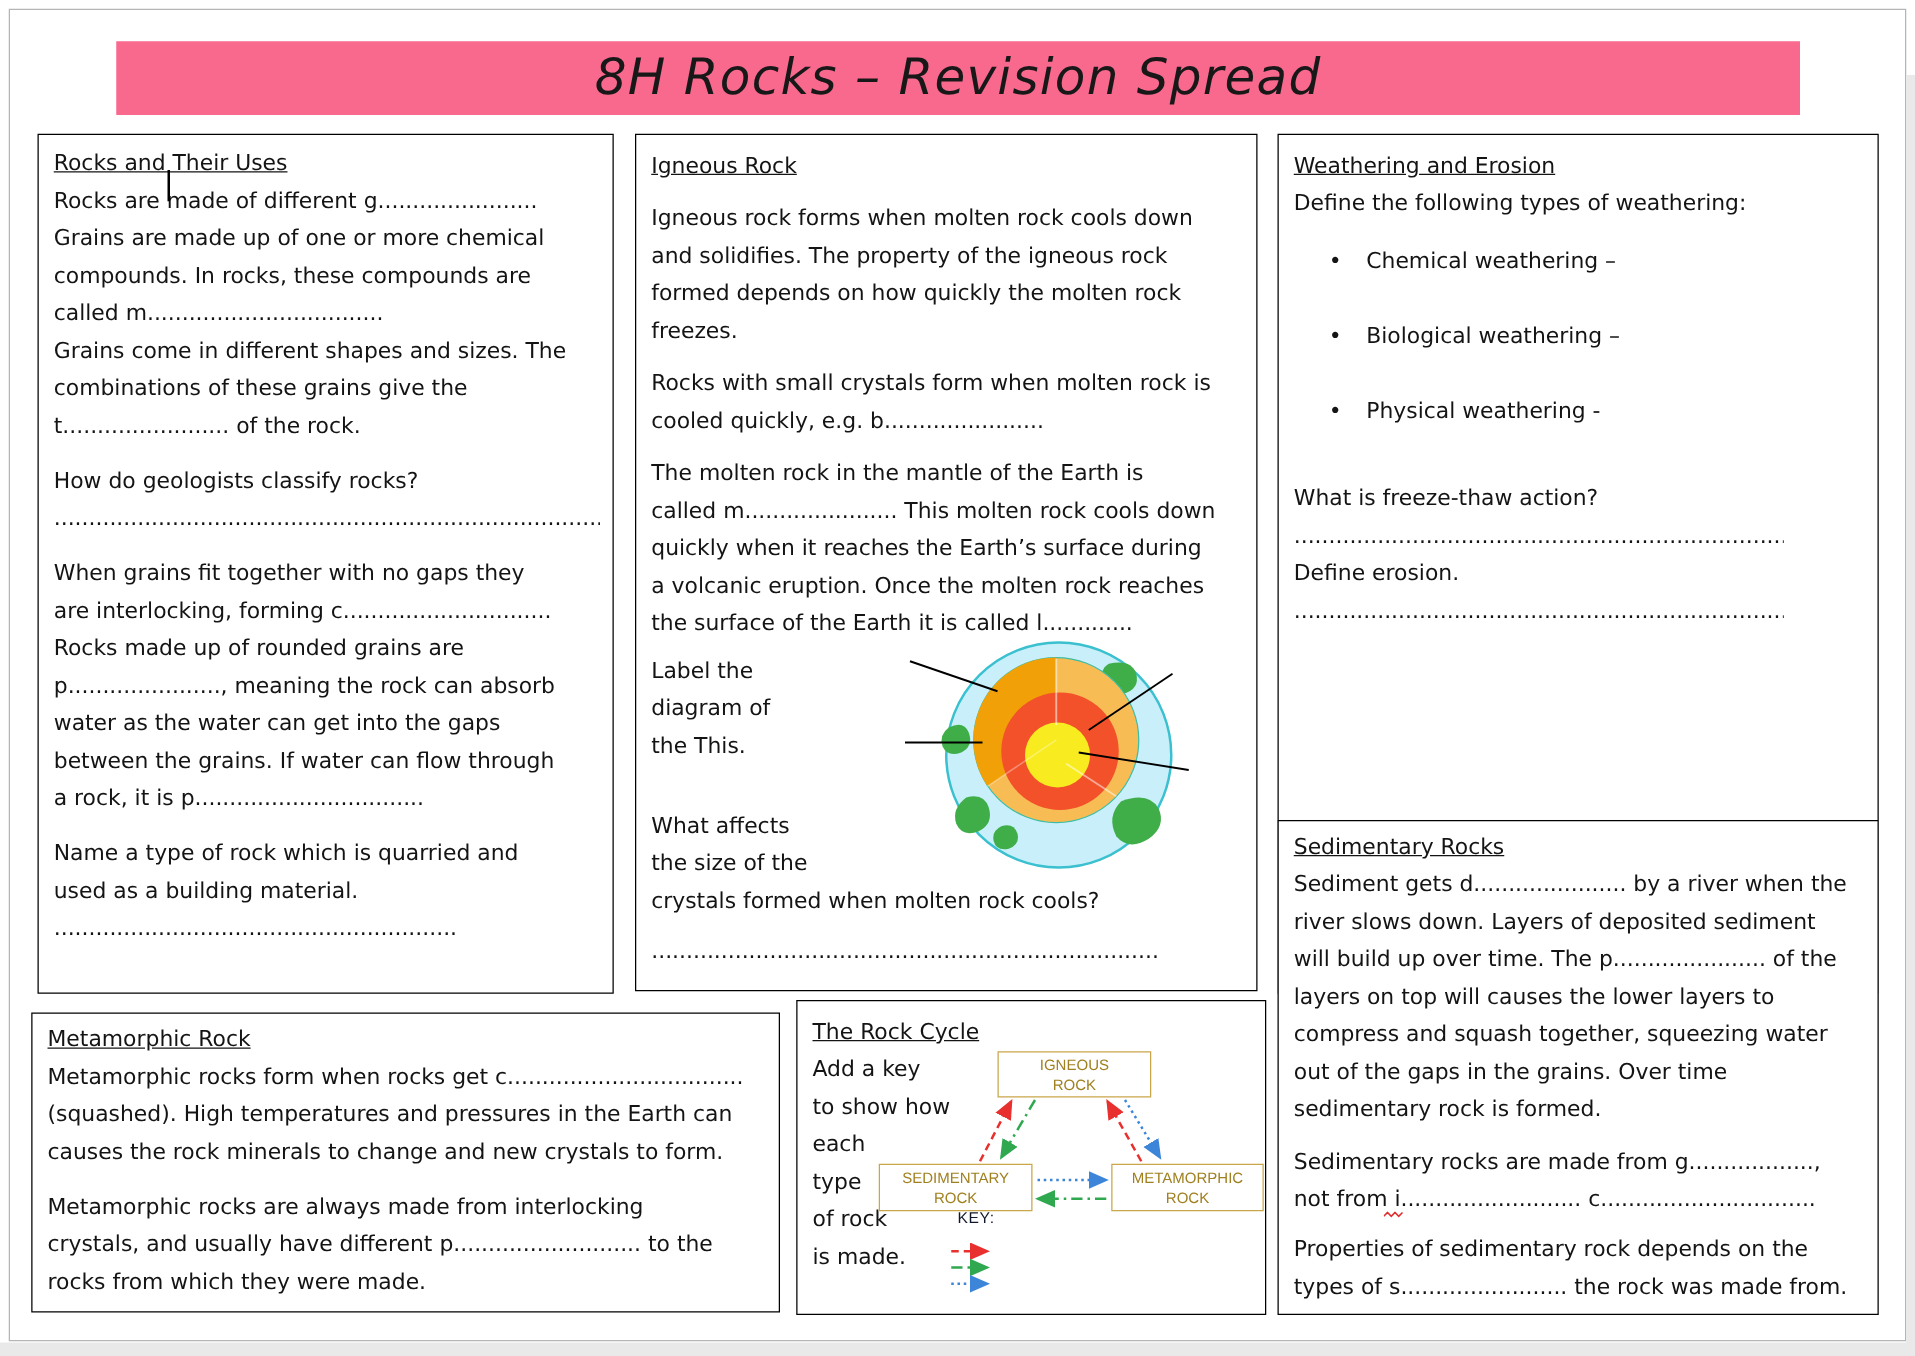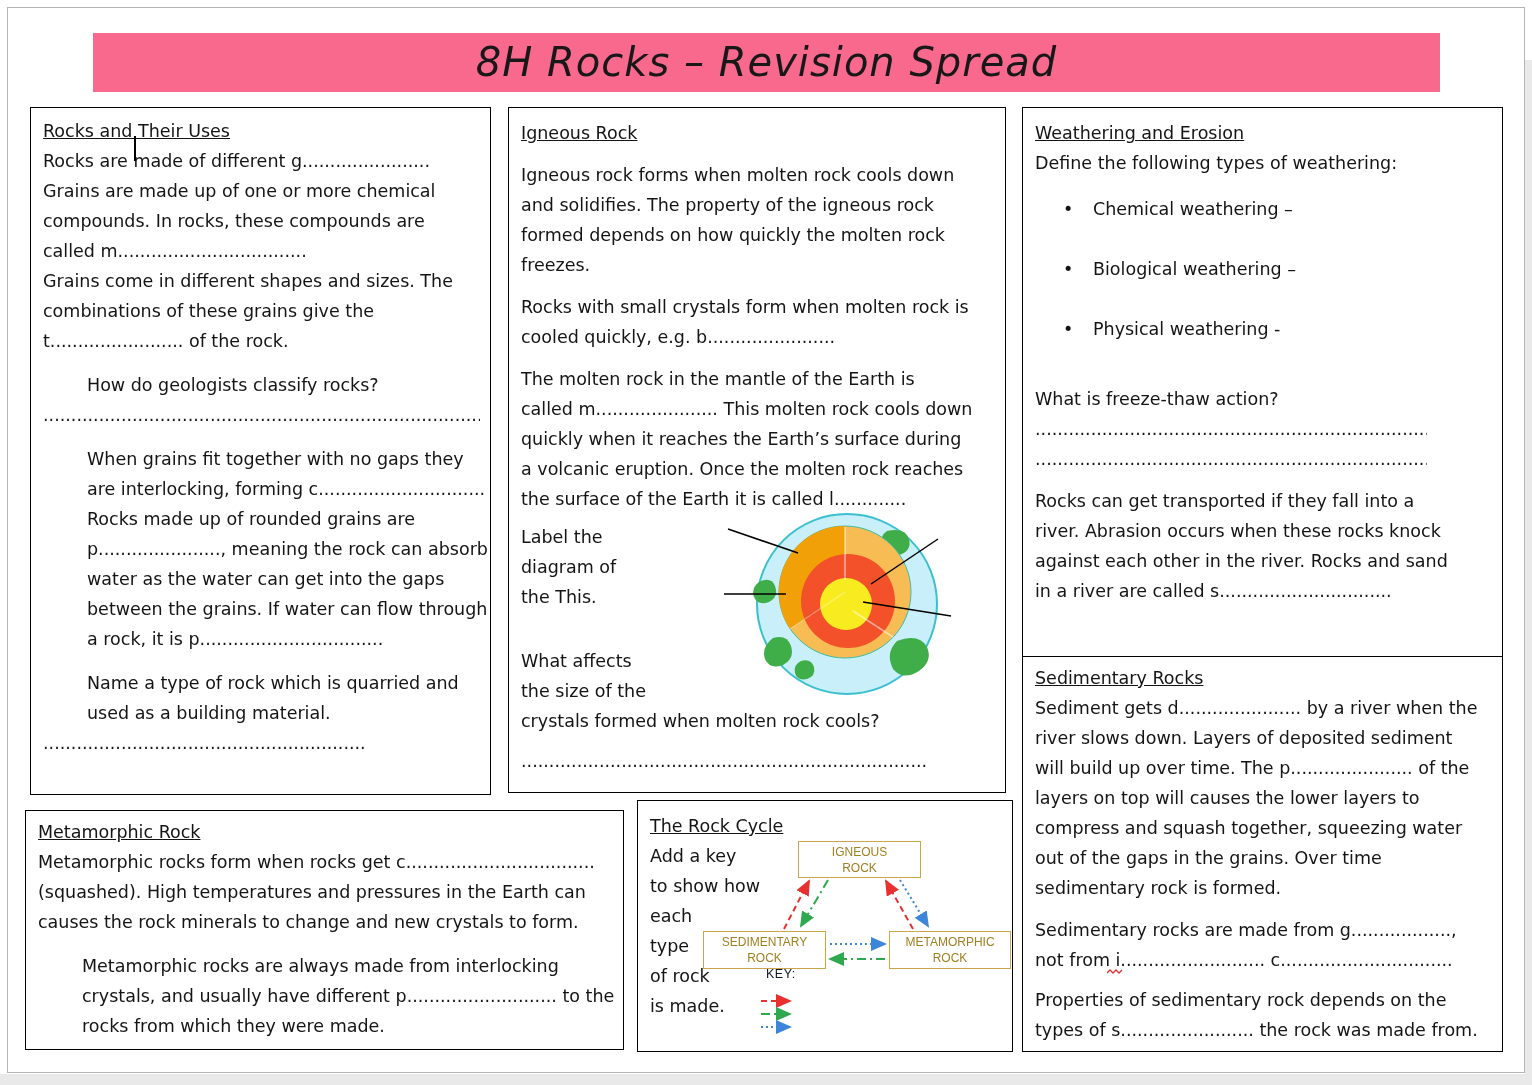--- a/index.html
+++ b/index.html
@@ -14,21 +14,21 @@
 
   .banner { position:absolute; left:93px; top:33px; width:1347px; height:59px; background:#F9698E; }
   .banner h1 { margin:0; text-align:center; font-size:40px; line-height:59px; font-weight:normal;
     font-style:italic; letter-spacing:1px; font-family:cursive, "DejaVu Sans", sans-serif; color:#181818; }
 
   .box { position:absolute; border:1.5px solid #000; background:#fff; box-sizing:border-box;
     padding:8px 12px; font-size:17.5px; line-height:30px; overflow:hidden; }
   .title { text-decoration:underline; white-space:pre; }
   .p { white-space:pre; }
   .mt8{margin-top:8px;} .mt10{margin-top:10px;} .mt12{margin-top:12px;}
-  .mt14{margin-top:14px;margin-left:44px;} .mt16{margin-top:16px;} .mt34{margin-top:34px;} .mt40{margin-top:40px;}
+  .mt14{margin-top:14px;} .mt16{margin-top:16px;} .mt34{margin-top:34px;} .mt40{margin-top:40px;}
   .dotline { overflow:hidden; white-space:nowrap; height:30px; letter-spacing:0; color:#141414; }
 
   #box-uses        { left:30px;  top:107px; width:461px; height:688px; }
   #box-igneous     { left:508px; top:107px; width:498px; height:686px; padding-top:10px; }
   #box-weathering  { left:1022px;top:107px; width:481px; height:688px; padding-top:10px; }
   #box-sedimentary { left:1022px;top:656px; width:481px; height:396px; padding-top:6px; padding-bottom:6px; }
   #box-metamorphic { left:25px;  top:810px; width:599px; height:240px; padding-top:6px; }
   #box-cycle       { left:637px; top:800px; width:376px; height:252px; padding-top:10px; }
 
   .dots-uses-full { width:437px; }
@@ -151,25 +151,22 @@
   <div class="bullet-row bullet-gap">
     <span class="bullet-dot">•</span>
     <span class="p">Biological weathering –</span>
   </div>
   <div class="bullet-row">
     <span class="bullet-dot">•</span>
     <span class="p">Physical weathering -</span>
   </div>
   <div class="p mt40">What is freeze-thaw action?</div>
   <div class="dotline dots-weather">..........................................................................................................................................................</div>
+  <div class="p">Define erosion.</div>
   <div class="dotline dots-weather">..........................................................................................................................................................</div>
-  <div class="p mt12">Rocks can get transported if they fall into a
-river. Abrasion occurs when these rocks knock
-against each other in the river. Rocks and sand
-in a river are called s...............................</div>
 </div>
 
 <div class="box" id="box-sedimentary">
   <div class="title">Sedimentary Rocks</div>
   <div class="p">Sediment gets d...................... by a river when the
 river slows down. Layers of deposited sediment
 will build up over time. The p...................... of the
 layers on top will causes the lower layers to
 compress and squash together, squeezing water
 out of the gaps in the grains. Over time

